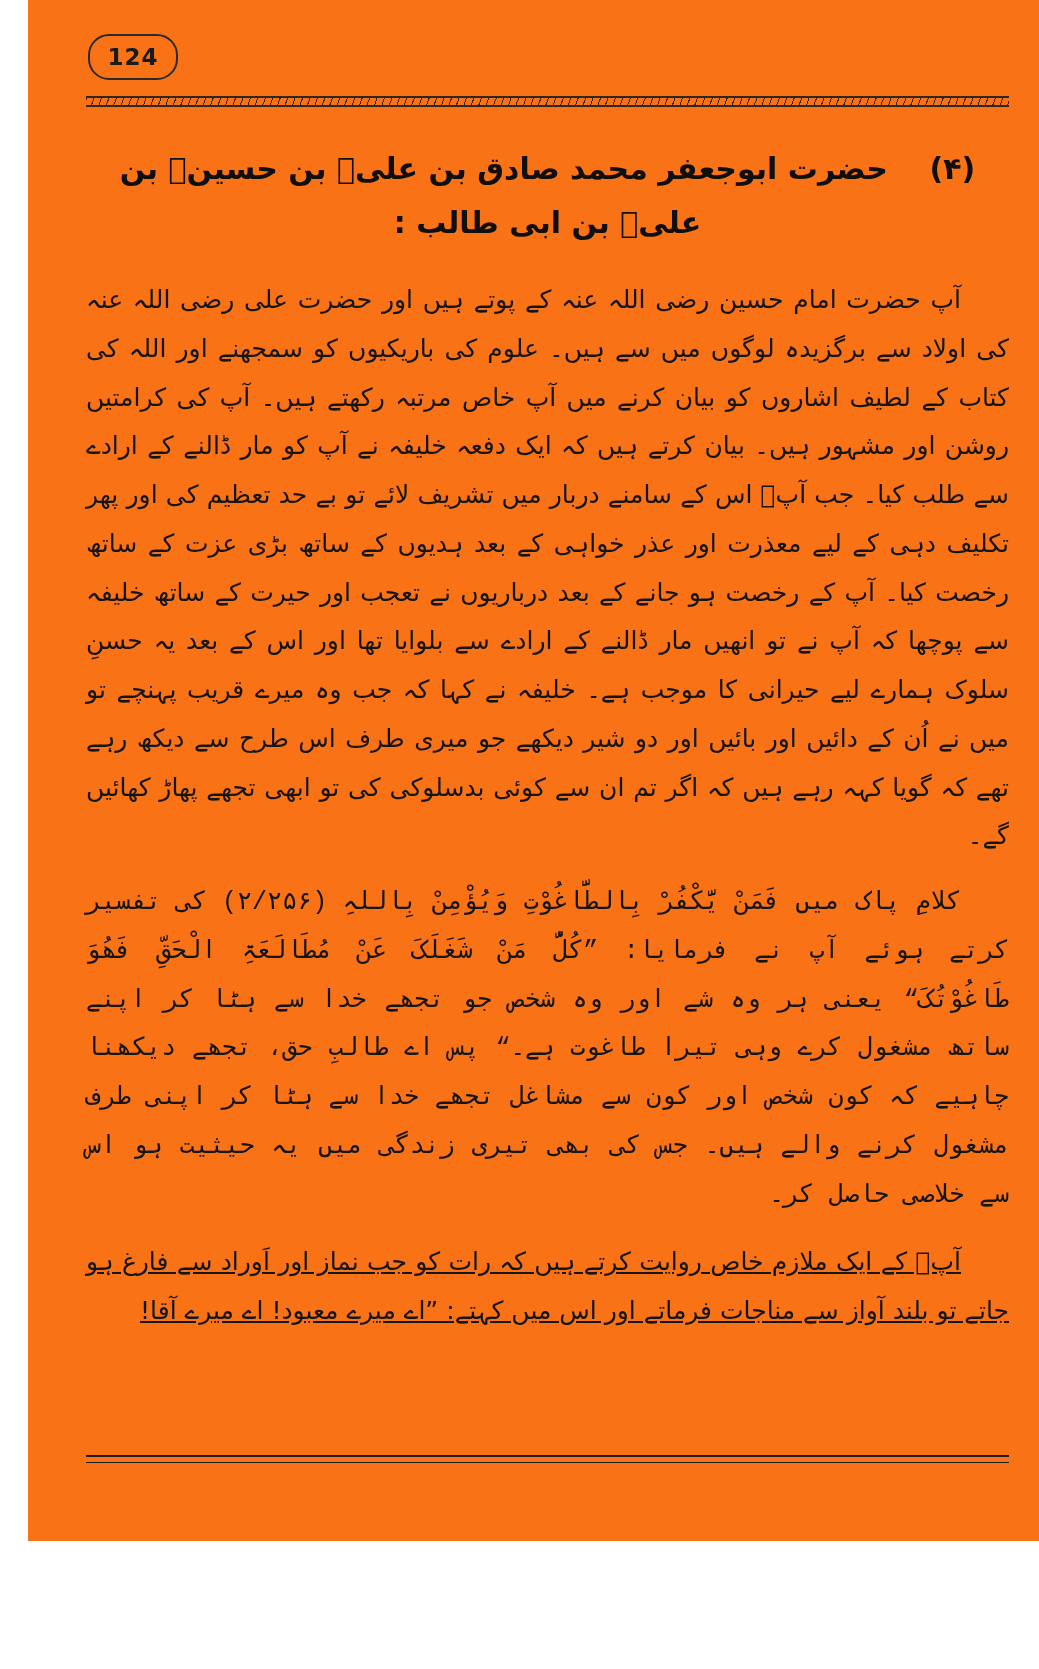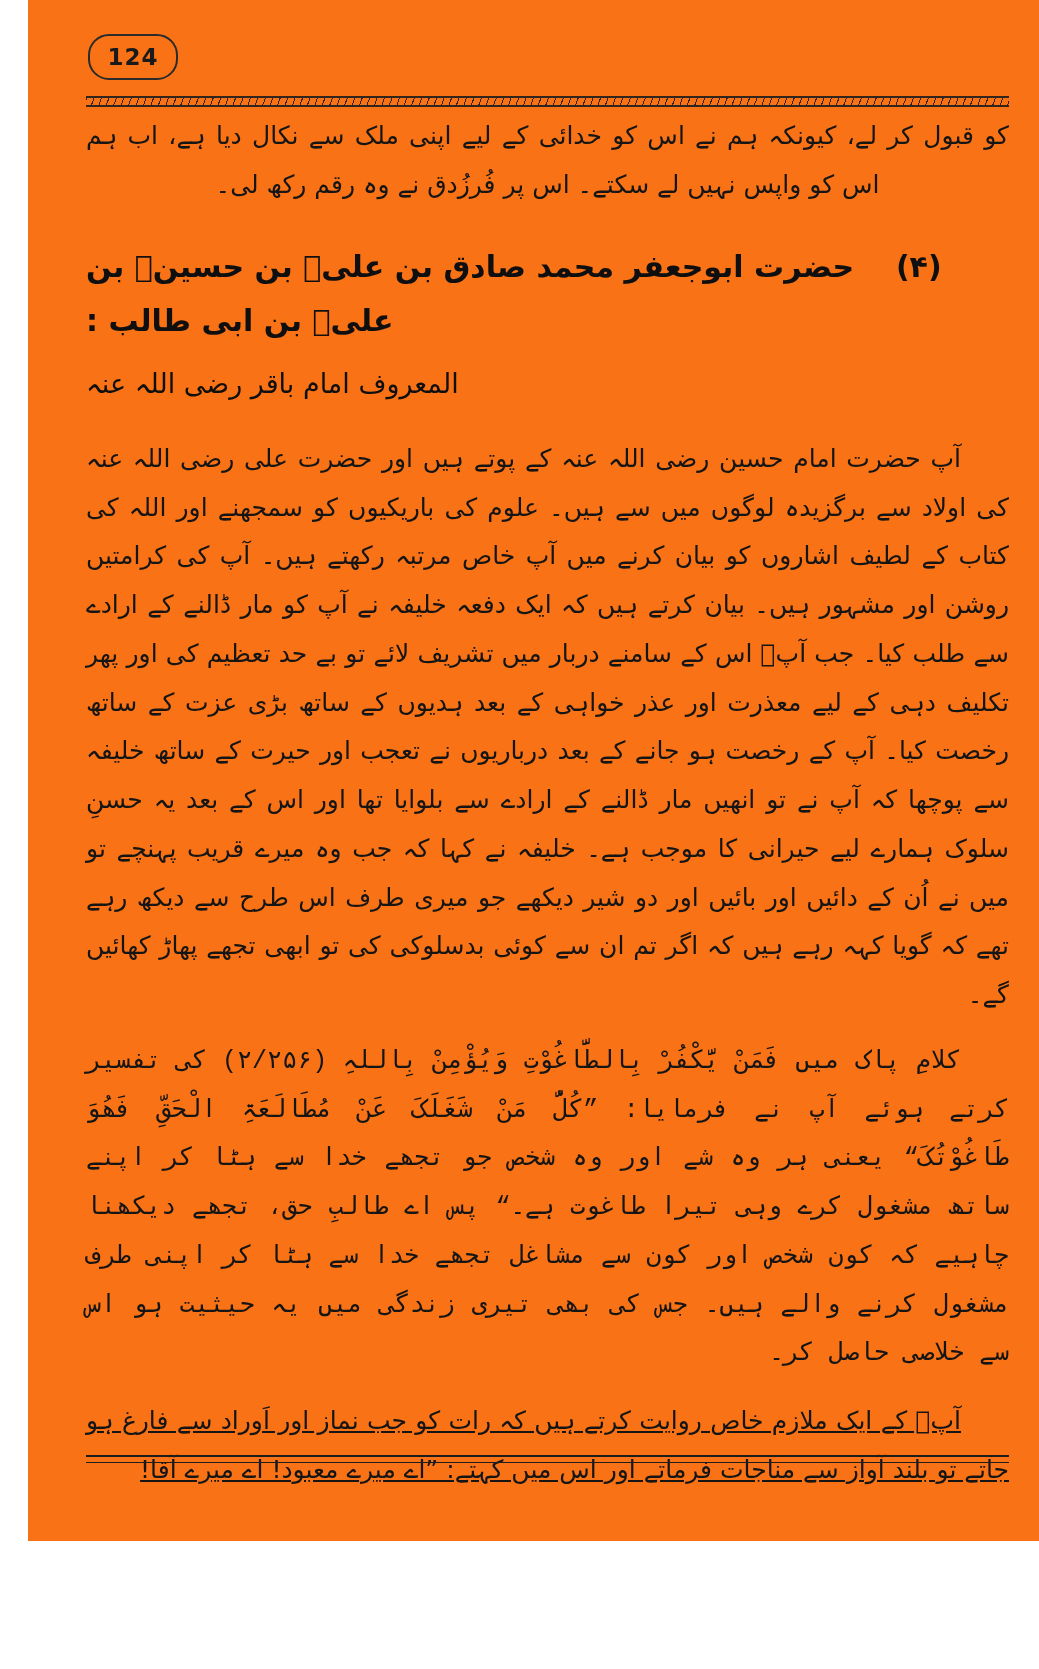--- a/index.html
+++ b/index.html
@@ -102,21 +102,21 @@
   .para.indent {
     text-indent: 48px;
     text-align-last: right;
   }
   .para.first {
     text-align-last: center;
   }
 
   .heading-block {
     margin: 30px 0 26px 0;
-    text-align: left;
+    text-align: center;
   }
   .heading-main {
     font-size: 30px;
     line-height: 1.8;
     font-weight: bold;
     color: #0f0f0f;
     direction: rtl;
   }
   .heading-sub {
     font-size: 27px;
@@ -142,29 +142,27 @@
 <div class="page">
 
   <div class="header">
     <div class="page-number">124</div>
   </div>
 
   <div class="rule-top"></div>
 
   <div class="body">
 
-    <p class="para first">کو قبول کر لے، کیونکہ ہم نے اس کو خدائی کے لیے اپنی ملک سے نکال دیا ہے، اب ہم اس کو واپس نہیں لے سکتے۔ اس پر فُرزُدق نے وہ رقم رکھ لی۔</p>
 
     <div class="heading-block">
       <div class="heading-main">
         <span>(۴)</span>
         &nbsp;&nbsp;
         <span>حضرت ابوجعفر محمد صادق بن علیؓ بن حسینؓ بن علیؓ بن ابی طالب :</span>
       </div>
-      <div class="heading-sub">المعروف امام باقر رضی اللہ عنہ</div>
     </div>
 
     <p class="para indent section-para">آپ حضرت امام حسین رضی اللہ عنہ کے پوتے ہیں اور حضرت علی رضی اللہ عنہ کی اولاد سے برگزیدہ لوگوں میں سے ہیں۔ علوم کی باریکیوں کو سمجھنے اور اللہ کی کتاب کے لطیف اشاروں کو بیان کرنے میں آپ خاص مرتبہ رکھتے ہیں۔ آپ کی کرامتیں روشن اور مشہور ہیں۔ بیان کرتے ہیں کہ ایک دفعہ خلیفہ نے آپ کو مار ڈالنے کے ارادے سے طلب کیا۔ جب آپؓ اس کے سامنے دربار میں تشریف لائے تو بے حد تعظیم کی اور پھر تکلیف دہی کے لیے معذرت اور عذر خواہی کے بعد ہدیوں کے ساتھ بڑی عزت کے ساتھ رخصت کیا۔ آپ کے رخصت ہو جانے کے بعد درباریوں نے تعجب اور حیرت کے ساتھ خلیفہ سے پوچھا کہ آپ نے تو انھیں مار ڈالنے کے ارادے سے بلوایا تھا اور اس کے بعد یہ حسنِ سلوک ہمارے لیے حیرانی کا موجب ہے۔ خلیفہ نے کہا کہ جب وہ میرے قریب پہنچے تو میں نے اُن کے دائیں اور بائیں اور دو شیر دیکھے جو میری طرف اس طرح سے دیکھ رہے تھے کہ گویا کہہ رہے ہیں کہ اگر تم ان سے کوئی بدسلوکی کی تو ابھی تجھے پھاڑ کھائیں گے۔</p>
 
     <p class="para indent section-para arabic-quote">کلامِ پاک میں فَمَنْ یَّکْفُرْ بِالطَّاغُوْتِ وَیُؤْمِنْ بِاللہِ (۲/۲۵۶) کی تفسیر کرتے ہوئے آپ نے فرمایا: ”کُلُّ مَنْ شَغَلَکَ عَنْ مُطَالَعَۃِ الْحَقِّ فَھُوَ طَاغُوْتُکَ“ یعنی ہر وہ شے اور وہ شخص جو تجھے خدا سے ہٹا کر اپنے ساتھ مشغول کرے وہی تیرا طاغوت ہے۔“ پس اے طالبِ حق، تجھے دیکھنا چاہیے کہ کون شخص اور کون سے مشاغل تجھے خدا سے ہٹا کر اپنی طرف مشغول کرنے والے ہیں۔ جس کی بھی تیری زندگی میں یہ حیثیت ہو اس سے خلاصی حاصل کر۔</p>
 
     <p class="para indent last-para">آپؓ کے ایک ملازم خاص روایت کرتے ہیں کہ رات کو جب نماز اور اَوراد سے فارغ ہو جاتے تو بلند آواز سے مناجات فرماتے اور اس میں کہتے: ”اے میرے معبود! اے میرے آقا!</p>
 
   </div>
 

